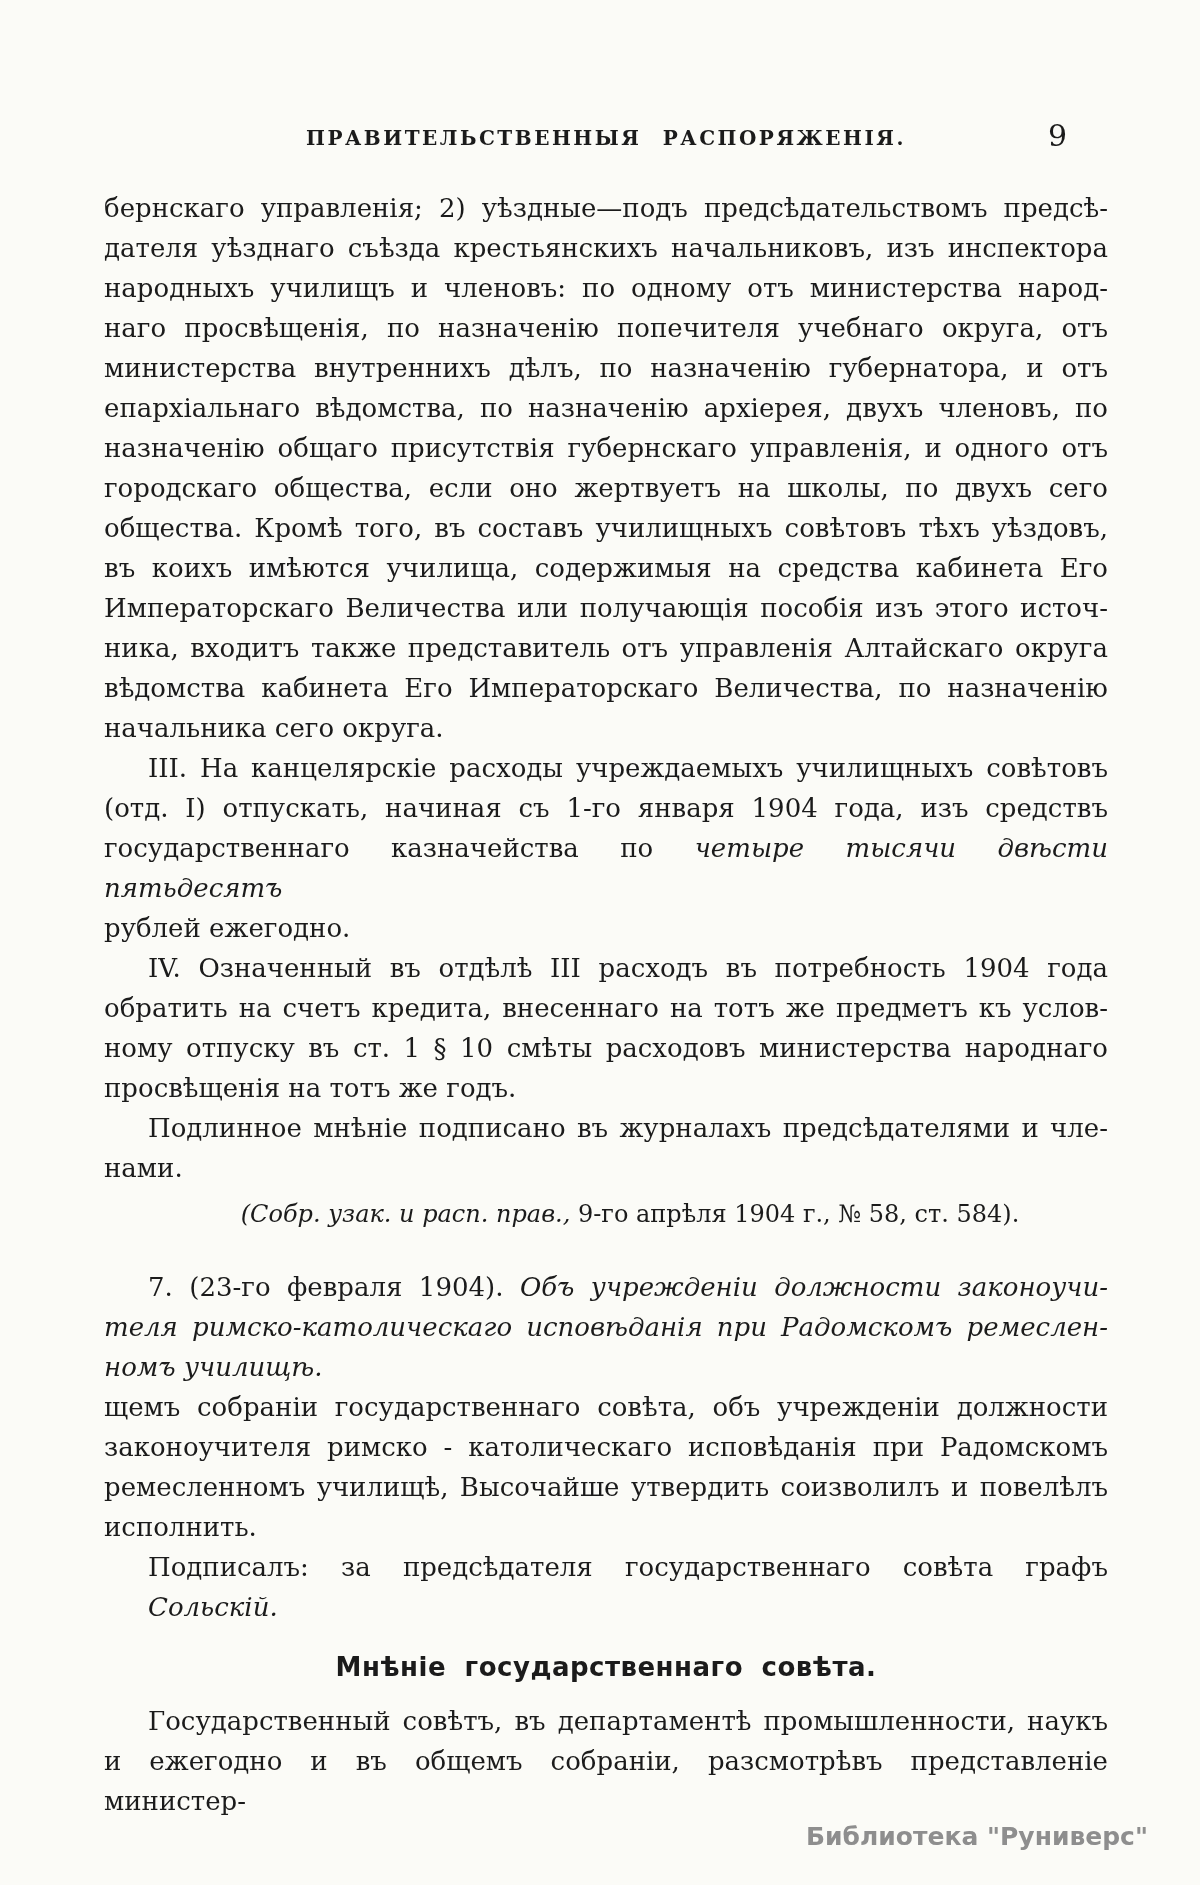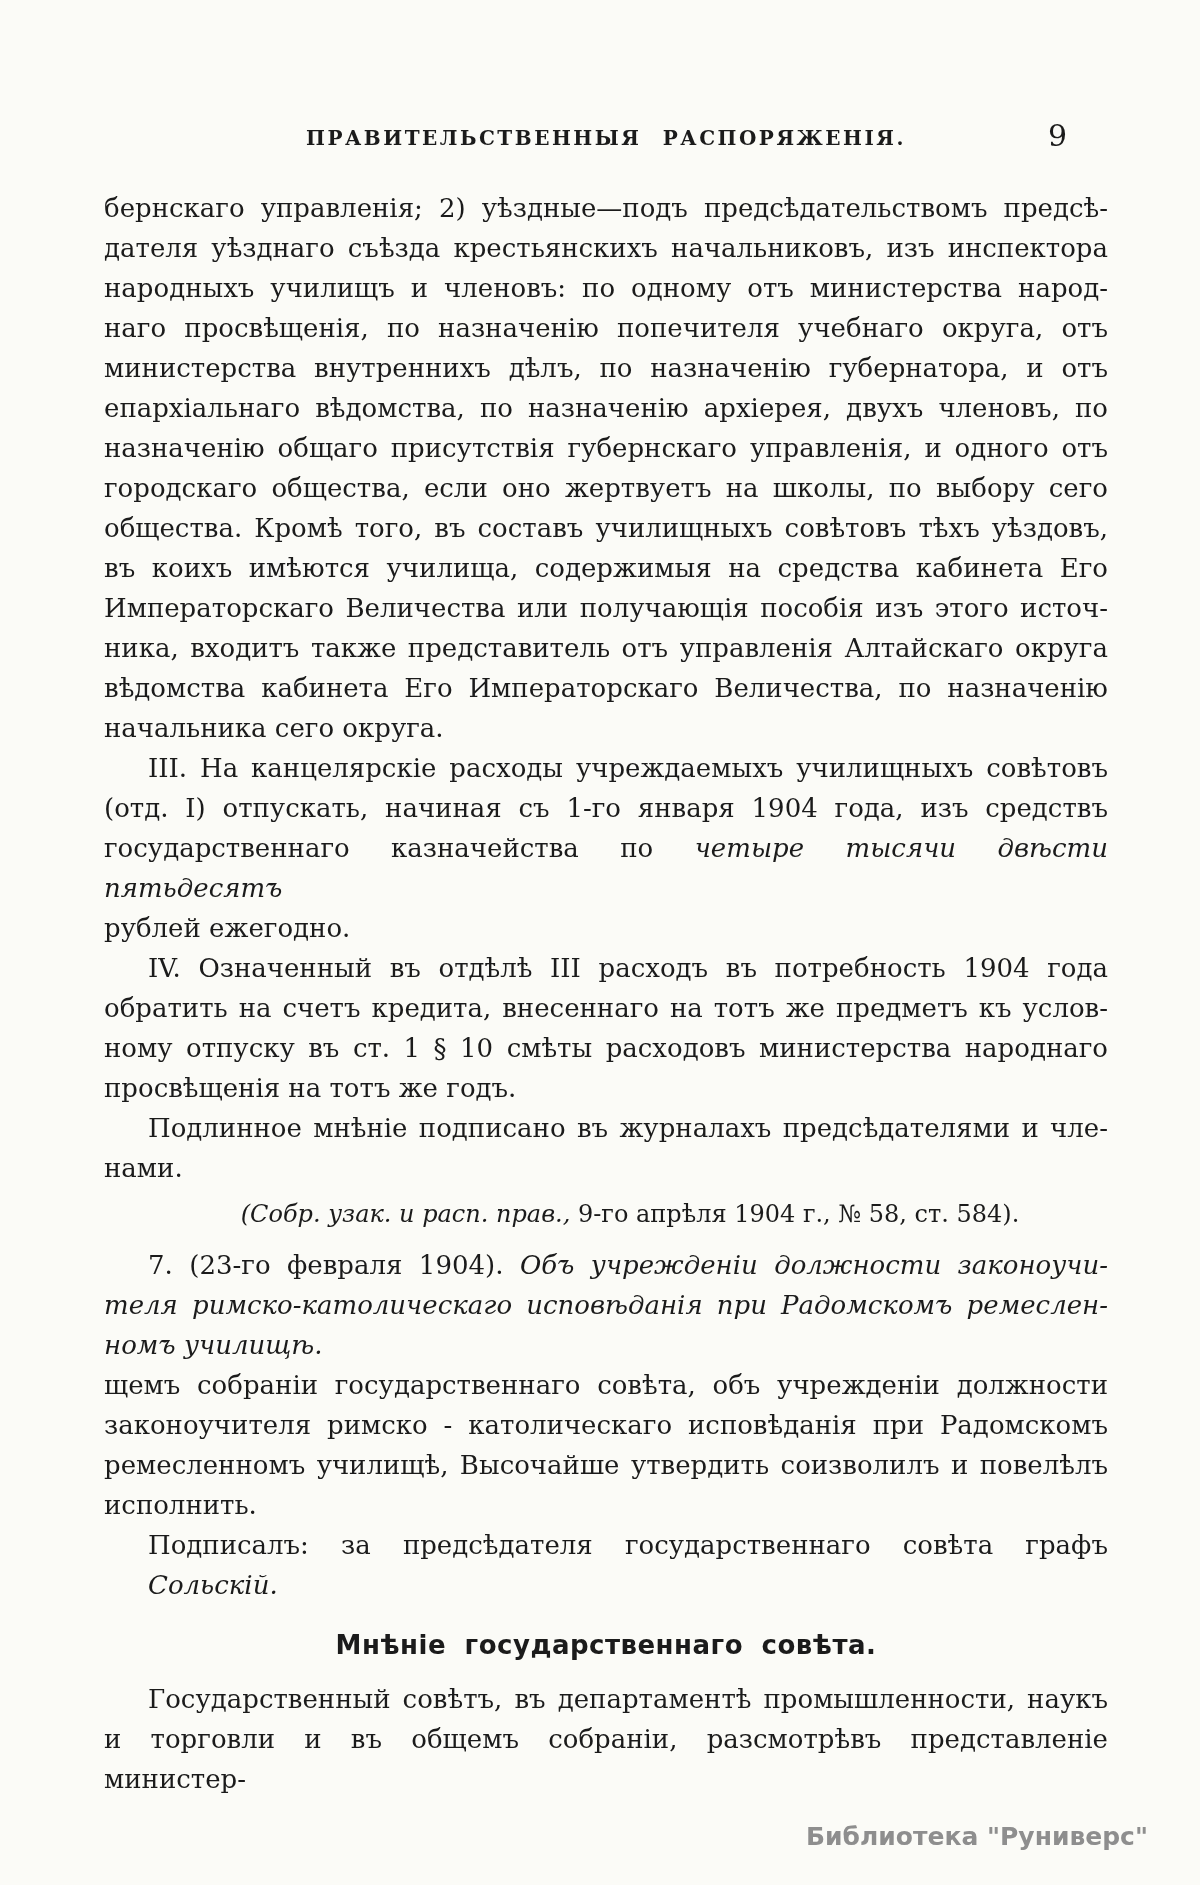--- a/index.html
+++ b/index.html
@@ -32,21 +32,21 @@
   }
   .ln.end{text-align-last:left;}
   .indent{padding-left:44px;}
   .it{font-style:italic;}
   .citation{
     margin-top:8px;
     font-size:24px;line-height:36px;
     text-align:left;text-align-last:center;
     padding-left:48px;
   }
-  .gap-lg{margin-top:13px;}
+  .gap-lg{margin-top:35px;}
   .gap-md{margin-top:12px;}
   .section-heading{
     margin-top:22px;margin-bottom:16px;
     text-align:center;text-align-last:center;
     font-family:"DejaVu Sans",sans-serif;
     font-weight:700;font-size:26px;line-height:36px;
     word-spacing:9px;letter-spacing:0.5px;
   }
   .watermark{
     position:absolute;top:1822px;left:806px;
@@ -65,21 +65,21 @@
   <div class="textblock">
 
     <div>
       <div class="ln">бернскаго управленія; 2) уѣздные—подъ предсѣдательствомъ предсѣ-</div>
       <div class="ln">дателя уѣзднаго съѣзда крестьянскихъ начальниковъ, изъ инспектора</div>
       <div class="ln">народныхъ училищъ и членовъ: по одному отъ министерства народ-</div>
       <div class="ln">наго просвѣщенія, по назначенію попечителя учебнаго округа, отъ</div>
       <div class="ln">министерства внутреннихъ дѣлъ, по назначенію губернатора, и отъ</div>
       <div class="ln">епархіальнаго вѣдомства, по назначенію архіерея, двухъ членовъ, по</div>
       <div class="ln">назначенію общаго присутствія губернскаго управленія, и одного отъ</div>
-      <div class="ln">городскаго общества, если оно жертвуетъ на школы, по выбору сего</div>
+      <div class="ln">городскаго общества, если оно жертвуетъ на школы, по двухъ сего</div>
       <div class="ln">общества. Кромѣ того, въ составъ училищныхъ совѣтовъ тѣхъ уѣздовъ,</div>
       <div class="ln">въ коихъ имѣются училища, содержимыя на средства кабинета Его</div>
       <div class="ln">Императорскаго Величества или получающія пособія изъ этого источ-</div>
       <div class="ln">ника, входитъ также представитель отъ управленія Алтайскаго округа</div>
       <div class="ln">вѣдомства кабинета Его Императорскаго Величества, по назначенію</div>
       <div class="ln end">начальника сего округа.</div>
     </div>
 
     <div>
       <div class="ln indent">III. На канцелярскіе расходы учреждаемыхъ училищныхъ совѣтовъ</div>
@@ -114,20 +114,20 @@
       <div class="ln">ремесленномъ училищѣ, Высочайше утвердить соизволилъ и повелѣлъ</div>
       <div class="ln end">исполнить.</div>
     </div>
 
     <div class="ln indent"><span>Подписалъ: за предсѣдателя государственнаго совѣта графъ </span><span class="it">Сольскій.</span></div>
 
     <div class="section-heading">Мнѣніе государственнаго совѣта.</div>
 
     <div>
       <div class="ln indent">Государственный совѣтъ, въ департаментѣ промышленности, наукъ</div>
-      <div class="ln">и торговли и  въ общемъ собраніи, разсмотрѣвъ представленіе министер-</div>
+      <div class="ln">и ежегодно и  въ общемъ собраніи, разсмотрѣвъ представленіе министер-</div>
     </div>
 
   </div>
 
   <div class="watermark">Библиотека "Руниверс"</div>
 
 </div>
 
 </body></html>

